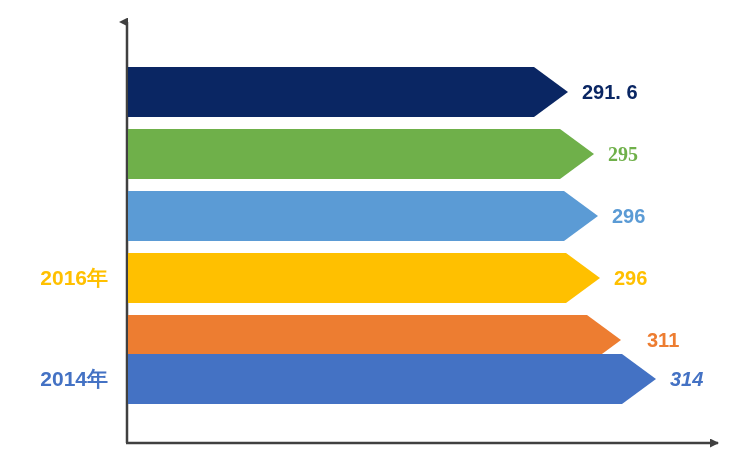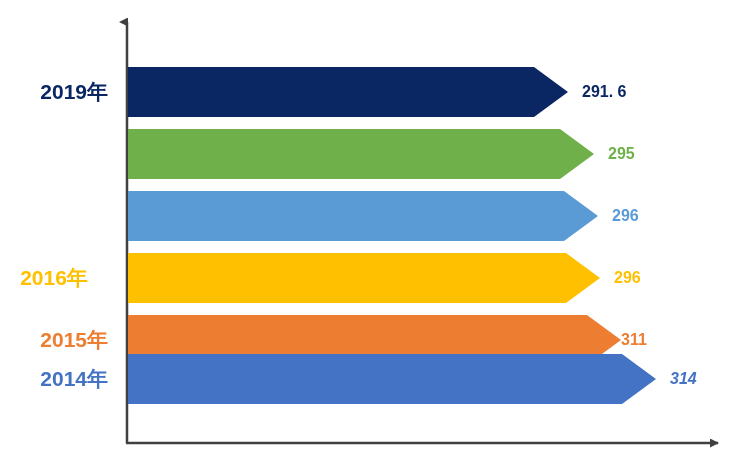--- a/index.html
+++ b/index.html
@@ -59,21 +59,21 @@
     position: absolute;
     left: 0;
     top: 0;
     height: 50px;
   }
   .value-label {
     position: absolute;
     top: 0;
     height: 50px;
     line-height: 50px;
-    font-size: 16px;
+    font-size: 20px;
     font-weight: bold;
     white-space: pre;
   }
 </style>
 </head>
 <body>
 
 <div id="chart-root">
 
   <svg class="axis-svg" viewBox="0 0 742 460" xmlns="http://www.w3.org/2000/svg">
@@ -84,51 +84,49 @@
       <marker id="arrow-right" markerWidth="9" markerHeight="9" refX="8" refY="4.5" orient="auto" markerUnits="userSpaceOnUse">
         <path d="M0,0 L9,4.5 L0,9 Z" fill="#404040"></path>
       </marker>
     </defs>
     <line x1="127" y1="443" x2="127" y2="22" stroke="#404040" stroke-width="2.5" marker-end="url(#arrow-up)"></line>
     <line x1="126" y1="443" x2="718" y2="443" stroke="#404040" stroke-width="2.5" marker-end="url(#arrow-right)"></line>
   </svg>
 
   <div id="rows">
       <div class="bar-row" style="top: 67px;">
-        <div class="cat-label" style="color: rgb(10, 38, 99);">2019年</div>
         <div class="bar-wrap" style="width: 440px;">
           <div class="bar-shape" style="width: 440px; background: rgb(10, 38, 99); clip-path: polygon(0% 0%, 92.273% 0%, 100% 50%, 92.273% 100%, 0% 100%);"></div>
         </div>
         <div class="value-label" style="left: 582px; color: rgb(10, 38, 99);">291. 6</div>
       </div>
       <div class="bar-row" style="top: 129px;">
         <div class="bar-wrap" style="width: 466px;">
           <div class="bar-shape" style="width: 466px; background: rgb(111, 176, 74); clip-path: polygon(0% 0%, 92.704% 0%, 100% 50%, 92.704% 100%, 0% 100%);"></div>
         </div>
-        <div class="value-label" style="left: 608px; color: rgb(111, 176, 74);">295</div>
+        <div class="value-label" style="left: 608px; color: rgb(111, 176, 74); font-family: Liberation Serif, serif;">295</div>
       </div>
       <div class="bar-row" style="top: 191px;">
         <div class="bar-wrap" style="width: 470px;">
           <div class="bar-shape" style="width: 470px; background: rgb(91, 155, 213); clip-path: polygon(0% 0%, 92.766% 0%, 100% 50%, 92.766% 100%, 0% 100%);"></div>
         </div>
         <div class="value-label" style="left: 612px; color: rgb(91, 155, 213);">296</div>
       </div>
       <div class="bar-row" style="top: 253px;">
-        <div class="cat-label" style="color: rgb(255, 192, 0); text-align: center;">2016年</div>
+        <div class="cat-label" style="color: rgb(255, 192, 0);">2016年</div>
         <div class="bar-wrap" style="width: 472px;">
           <div class="bar-shape" style="width: 472px; background: rgb(255, 192, 0); clip-path: polygon(0% 0%, 92.797% 0%, 100% 50%, 92.797% 100%, 0% 100%);"></div>
         </div>
         <div class="value-label" style="left: 614px; color: rgb(255, 192, 0);">296</div>
       </div>
       <div class="bar-row" style="top: 315px;">
-        <div class="cat-label" style="color: rgb(237, 125, 49);">2015年</div>
         <div class="bar-wrap" style="width: 493px;">
           <div class="bar-shape" style="width: 493px; background: rgb(237, 125, 49); clip-path: polygon(0% 0%, 93.103% 0%, 100% 50%, 93.103% 100%, 0% 100%);"></div>
         </div>
-        <div class="value-label" style="left: 621px; color: rgb(237, 125, 49);">311</div>
+        <div class="value-label" style="left: 647px; color: rgb(237, 125, 49);">311</div>
       </div>
       <div class="bar-row" style="top: 354px;">
         <div class="cat-label" style="color: rgb(68, 114, 196);">2014年</div>
         <div class="bar-wrap" style="width: 528px;">
           <div class="bar-shape" style="width: 528px; background: rgb(68, 114, 196); clip-path: polygon(0% 0%, 93.561% 0%, 100% 50%, 93.561% 100%, 0% 100%);"></div>
         </div>
         <div class="value-label" style="left: 670px; color: rgb(68, 114, 196); font-style: italic;">314</div>
       </div>
     </div>
 

